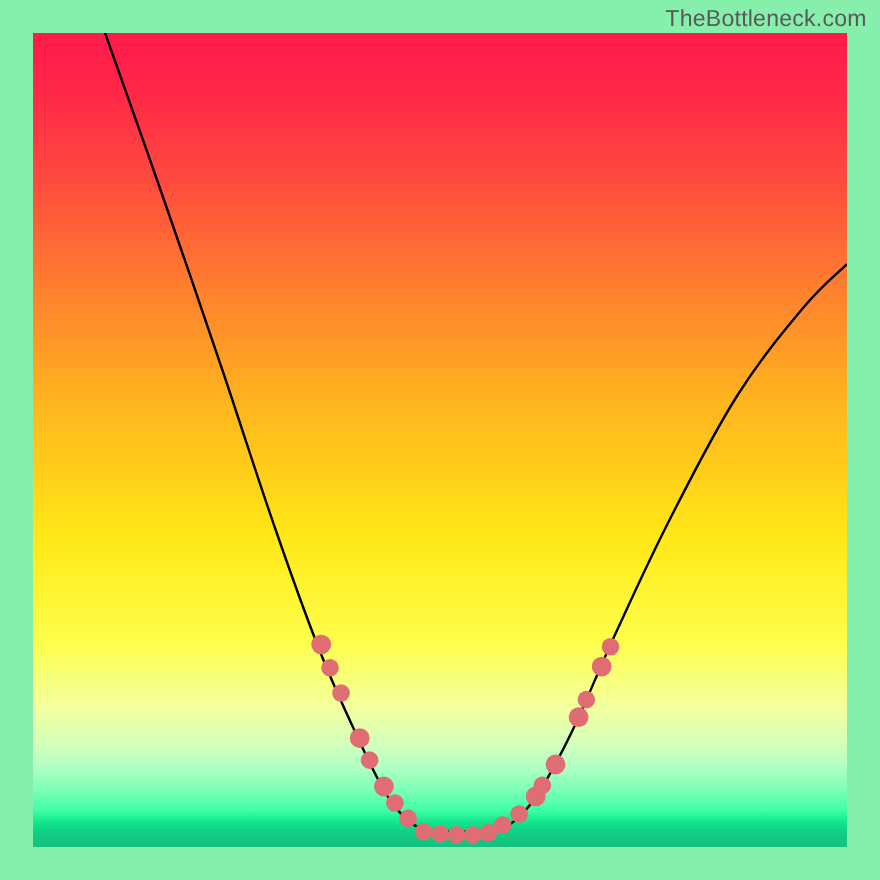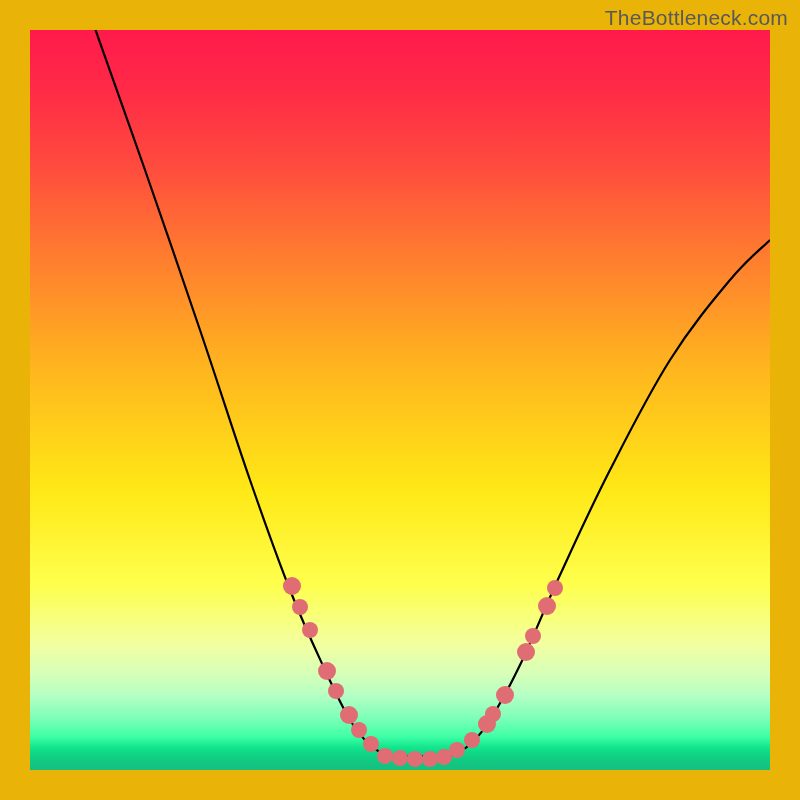--- a/index.html
+++ b/index.html
@@ -8,21 +8,21 @@
     width: 800px;
     height: 800px;
     overflow: hidden;
     background: #000;
     font-family: Arial, Helvetica, sans-serif;
   }
   .stage {
     position: relative;
     width: 800px;
     height: 800px;
-    background: #eab308;
+    background: #86efac;
   }
   .plot {
     position: absolute;
     left: 30px;
     top: 30px;
     width: 740px;
     height: 740px;
     overflow: hidden;
   }
   .gradient {

